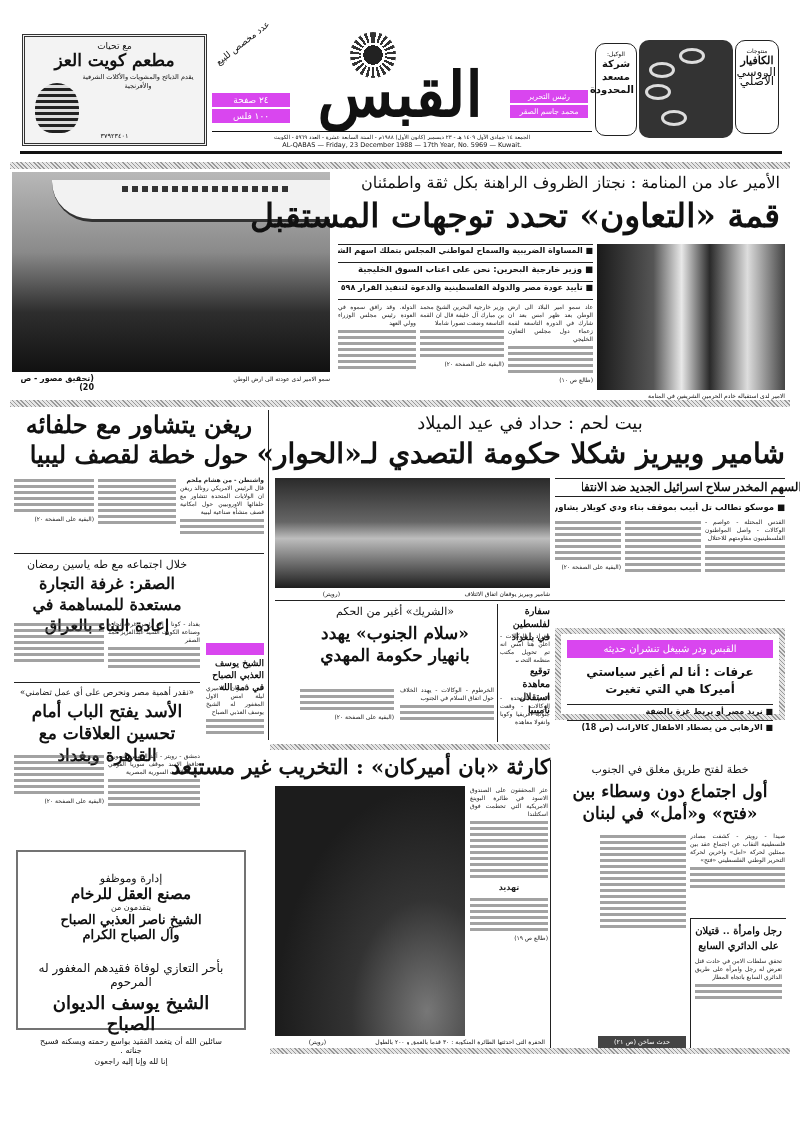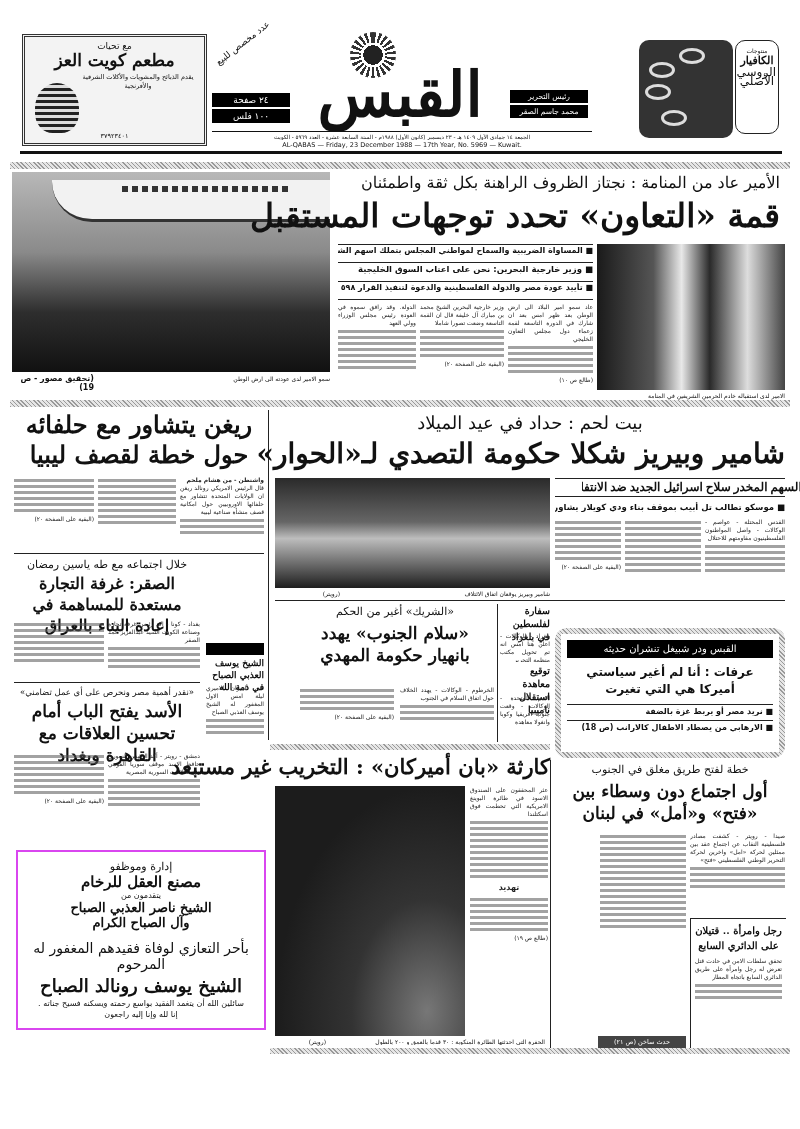--- a/index.html
+++ b/index.html
@@ -12,21 +12,21 @@
   .hatch { background: repeating-linear-gradient(45deg, #9a9a9a 0 1px, #e6e6e6 1px 3px); }
   .rule { background: #111; }
   .photo { background: #3a3a3a; overflow: hidden; }
   .photo-light { background: linear-gradient(135deg, #cfcfcf, #6d6d6d 60%, #2a2a2a); }
   .body-text { font-size: 6px; line-height: 8px; color: #222; direction: rtl; text-align: justify; overflow: hidden; }
   .body-text .line { height: 3px; background: #555; margin: 3px 0; opacity: .55; }
   .caption { font-size: 7px; direction: rtl; color: #111; }
   .bullet::before { content: "■ "; }
   .vline { position: absolute; width: 1px; background: #222; }
   .hline { position: absolute; height: 1px; background: #222; }
-  .box-dark { background: #000000; color: #fff; }
+  .box-dark { background: #d946ef; color: #fff; }
 </style>
 </head>
 <body>
 
 <div class="abs" style="left:0;top:0;width:800px;height:155px;">
 
   <div class="abs rtl center" style="left:22px;top:34px;width:185px;height:112px;border:3px double #333;padding:4px 6px;background:#f3f3f3;">
     <div style="font-size:9px;">مع تحيات</div>
     <div class="serif" style="font-size:17px;font-weight:bold;line-height:19px;">مطعم كويت العز</div>
     <div style="font-size:6.5px;line-height:9px;margin-top:3px;width:120px;">يقدم الذبائح والمشويات والأكلات الشرقية والأفرنجية</div>
@@ -44,20 +44,24 @@
   <div class="abs serif" style="left:300px;top:60px;width:200px;height:70px;font-size:62px;font-weight:bold;line-height:70px;text-align:center;direction:rtl;letter-spacing:-2px;">القبس</div>
 
   <div class="abs box-dark rtl" style="left:510px;top:90px;width:78px;height:13px;font-size:7.5px;text-align:center;line-height:13px;">رئيس التحرير</div>
   <div class="abs box-dark rtl" style="left:510px;top:105px;width:78px;height:13px;font-size:7.5px;text-align:center;line-height:13px;">محمد جاسم الصقر</div>
 
   <div class="abs rule" style="left:212px;top:131px;width:380px;height:1px;"></div>
   <div class="abs rtl" style="left:212px;top:134px;width:380px;font-size:5.5px;white-space:nowrap;overflow:hidden;text-align:center;">الجمعة ١٤ جمادى الأول ١٤٠٩ هـ - ٢٣ ديسمبر (كانون الأول) ١٩٨٨م - السنة السابعة عشرة - العدد ٥٩٦٩ - الكويت</div>
   <div class="abs" style="left:212px;top:141px;width:380px;font-size:6.5px;text-align:center;white-space:nowrap;">AL-QABAS — Friday, 23 December 1988 — 17th Year, No. 5969 — Kuwait.</div>
 
   <div class="abs" style="left:595px;top:40px;width:184px;height:98px;">
+    <div class="abs rtl center" style="left:0;top:3px;width:42px;height:93px;border:1px solid #222;border-radius:10px;padding:6px 2px;">
+      <div style="font-size:6px;">الوكيل:</div>
+      <div style="font-size:10px;font-weight:bold;line-height:13px;">شركة مسعد المحدودة</div>
+    </div>
     <div class="abs photo" style="left:44px;top:0;width:94px;height:98px;border-radius:10px;background:#333;">
       <div class="abs" style="left:10px;top:22px;width:26px;height:16px;border-radius:50%;border:3px solid #ddd;"></div>
       <div class="abs" style="left:40px;top:8px;width:26px;height:16px;border-radius:50%;border:3px solid #ddd;"></div>
       <div class="abs" style="left:6px;top:44px;width:26px;height:16px;border-radius:50%;border:3px solid #ddd;"></div>
       <div class="abs" style="left:22px;top:70px;width:26px;height:16px;border-radius:50%;border:3px solid #ddd;"></div>
     </div>
     <div class="abs rtl center" style="left:140px;top:0;width:44px;height:94px;border:1px solid #222;border-radius:10px;padding:6px 2px;">
       <div style="font-size:6px;">منتوجات</div>
       <div class="serif" style="font-size:11px;font-weight:bold;line-height:14px;">الكافيار</div>
       <div style="font-size:12px;line-height:9px;">الروسي الأصلي</div>
@@ -66,21 +70,21 @@
 
   <div class="abs rule" style="left:20px;top:151px;width:762px;height:3px;"></div>
 </div>
 
 <div class="abs hatch" style="left:10px;top:162px;width:780px;height:7px;"></div>
 
 <div class="abs photo photo-light" style="left:12px;top:172px;width:318px;height:200px;background:linear-gradient(180deg,#b8b8b8 0%,#8a8a8a 40%,#2e2e2e 70%,#111 100%);">
   <div class="abs" style="left:40px;top:8px;width:290px;height:42px;background:#f2f2f2;border-radius:0 0 0 40px;border-bottom:3px solid #333;"></div>
   <div class="abs" style="left:110px;top:14px;width:170px;height:6px;background:repeating-linear-gradient(90deg,#333 0 6px,#f2f2f2 6px 10px);"></div>
 </div>
-<div class="abs caption" style="left:14px;top:374px;width:80px;font-weight:bold;font-size:8px;">(تحقيق مصور - ص 19)</div>
+<div class="abs caption" style="left:14px;top:374px;width:80px;font-weight:bold;font-size:8px;">(تحقيق مصور - ص 20)</div>
 <div class="abs caption" style="left:180px;top:375px;width:150px;font-size:6px;">سمو الامير لدى عودته الى ارض الوطن</div>
 
 <div class="abs rtl serif" style="left:338px;top:172px;width:442px;font-size:16px;line-height:22px;white-space:nowrap;">الأمير عاد من المنامة : نجتاز الظروف الراهنة بكل ثقة واطمئنان</div>
 <div class="abs rtl serif" style="left:338px;top:194px;width:442px;font-size:33px;font-weight:bold;line-height:44px;white-space:nowrap;letter-spacing:-1px;">قمة «التعاون» تحدد توجهات المستقبل</div>
 
 <div class="abs photo" style="left:597px;top:244px;width:188px;height:146px;background:linear-gradient(90deg,#1a1a1a 0%,#555 30%,#e8e8e8 45%,#2a2a2a 60%,#ddd 80%,#444 100%);"></div>
 <div class="abs caption" style="left:597px;top:392px;width:188px;font-size:6px;">الامير لدى استقباله خادم الحرمين الشريفين في المنامة</div>
 
 <div class="abs hline" style="left:338px;top:244px;width:255px;"></div>
 <div class="abs rtl bullet" style="left:338px;top:246px;width:255px;font-size:8px;font-weight:bold;white-space:nowrap;overflow:hidden;">المساواة الضريبية والسماح لمواطني المجلس بتملك اسهم الشركات المشتركة</div>
@@ -158,28 +162,28 @@
 <div class="abs rtl serif center" style="left:14px;top:700px;width:186px;font-size:17px;font-weight:bold;line-height:22px;">الأسد يفتح الباب أمام تحسين العلاقات مع القاهرة وبغداد</div>
 <div class="abs body-text" style="left:108px;top:752px;width:92px;height:78px;">
   <span>دمشق - رويتر - أكد الرئيس السوري حافظ الاسد موقف سوريا القومي من العلاقات السورية المصرية</span>
   <div class="line"></div><div class="line"></div><div class="line"></div><div class="line"></div><div class="line"></div>
 </div>
 <div class="abs body-text" style="left:14px;top:752px;width:90px;height:78px;">
   <div class="line"></div><div class="line"></div><div class="line"></div><div class="line"></div><div class="line"></div><div class="line"></div><div class="line"></div>
   <span>(البقية على الصفحة ٢٠)</span>
 </div>
 
-<div class="abs rtl center" style="left:16px;top:850px;width:250px;height:180px;border:2px solid #d946ef;padding:8px;">
+<div class="abs rtl center" style="left:16px;top:850px;width:230px;height:180px;border:2px solid #737373;padding:20px;">
   <div class="serif" style="font-size:11px;">إدارة وموظفو</div>
   <div class="serif" style="font-size:15px;font-weight:bold;">مصنع العقل للرخام</div>
   <div style="font-size:8px;">يتقدمون من</div>
   <div class="serif" style="font-size:13px;font-weight:bold;">الشيخ ناصر العذبي الصباح</div>
   <div class="serif" style="font-size:13px;font-weight:bold;">وآل الصباح الكرام</div>
-  <div style="font-size:14px;margin-top:10px;">بأحر التعازي لوفاة فقيدهم المغفور له المرحوم</div>
-  <div class="serif" style="font-size:18px;font-weight:bold;margin-top:3px;">الشيخ يوسف رونالد الصباح</div>
+  <div style="font-size:12px;margin-top:19px;">بأحر التعازي لوفاة فقيدهم المغفور له المرحوم</div>
+  <div class="serif" style="font-size:18px;font-weight:bold;margin-top:3px;">الشيخ يوسف الديوان الصباح</div>
   <div style="font-size:8px;margin-top:3px;">سائلين الله أن يتغمد الفقيد بواسع رحمته ويسكنه فسيح جناته .</div>
   <div style="font-size:8px;margin-top:2px;">إنا لله وإنا إليه راجعون</div>
 </div>
 
 <div class="vline" style="left:268px;top:410px;height:330px;"></div>
 
 <div class="abs rtl serif center" style="left:275px;top:410px;width:510px;font-size:18px;line-height:26px;">بيت لحم : حداد في عيد الميلاد</div>
 <div class="abs rtl serif center" style="left:275px;top:436px;width:510px;font-size:28px;font-weight:bold;line-height:36px;white-space:nowrap;">شامير وبيريز شكلا حكومة التصدي لـ«الحوار»</div>
 
 <div class="abs photo" style="left:275px;top:478px;width:275px;height:110px;background:linear-gradient(180deg,#2a2a2a 0%,#666 40%,#bdbdbd 55%,#1e1e1e 100%);"></div>
@@ -228,21 +232,21 @@
 
 <div class="abs rtl serif" style="left:500px;top:604px;width:50px;font-size:9.5px;font-weight:bold;line-height:13px;">سفارة لفلسطين في بلغراد</div>
 <div class="abs body-text" style="left:500px;top:632px;width:50px;height:30px;">
   <span>بلغراد - الوكالات - اعلن هنا امس انه تم تحويل مكتب منظمة التحرير</span>
 </div>
 <div class="abs rtl serif" style="left:500px;top:664px;width:50px;font-size:9.5px;font-weight:bold;line-height:13px;">توقيع معاهدة استقلال ناميبيا</div>
 <div class="abs body-text" style="left:500px;top:694px;width:50px;height:48px;">
   <span>الامم المتحدة - الوكالات - وقعت جنوب افريقيا وكوبا وانغولا معاهدة</span>
 </div>
 
-<div class="abs hatch" style="left:555px;top:628px;width:230px;height:130px;padding:6px;border-radius:12px;">
+<div class="abs hatch" style="left:555px;top:628px;width:230px;height:92px;padding:6px;">
   <div style="background:#fff;width:100%;height:100%;position:relative;">
     <div class="abs box-dark rtl center serif" style="left:6px;top:6px;right:6px;height:18px;font-size:10px;line-height:18px;">القبس ودر شبيغل تنشران حديثه</div>
     <div class="abs rtl center" style="left:6px;top:30px;right:6px;font-size:12px;font-weight:bold;line-height:17px;">عرفات : أنا لم أغير سياستي أميركا هي التي تغيرت</div>
     <div class="abs hline" style="left:6px;right:6px;top:70px;"></div>
     <div class="abs rtl bullet" style="left:6px;right:6px;top:73px;font-size:8px;font-weight:bold;">نريد مصر أو يربط غزة بالضفة</div>
     <div class="abs hline" style="left:6px;right:6px;top:86px;"></div>
     <div class="abs rtl bullet" style="left:6px;right:6px;top:89px;font-size:8px;font-weight:bold;">الارهابي من يصطاد الاطفال كالارانب (ص 18)</div>
   </div>
 </div>
 

